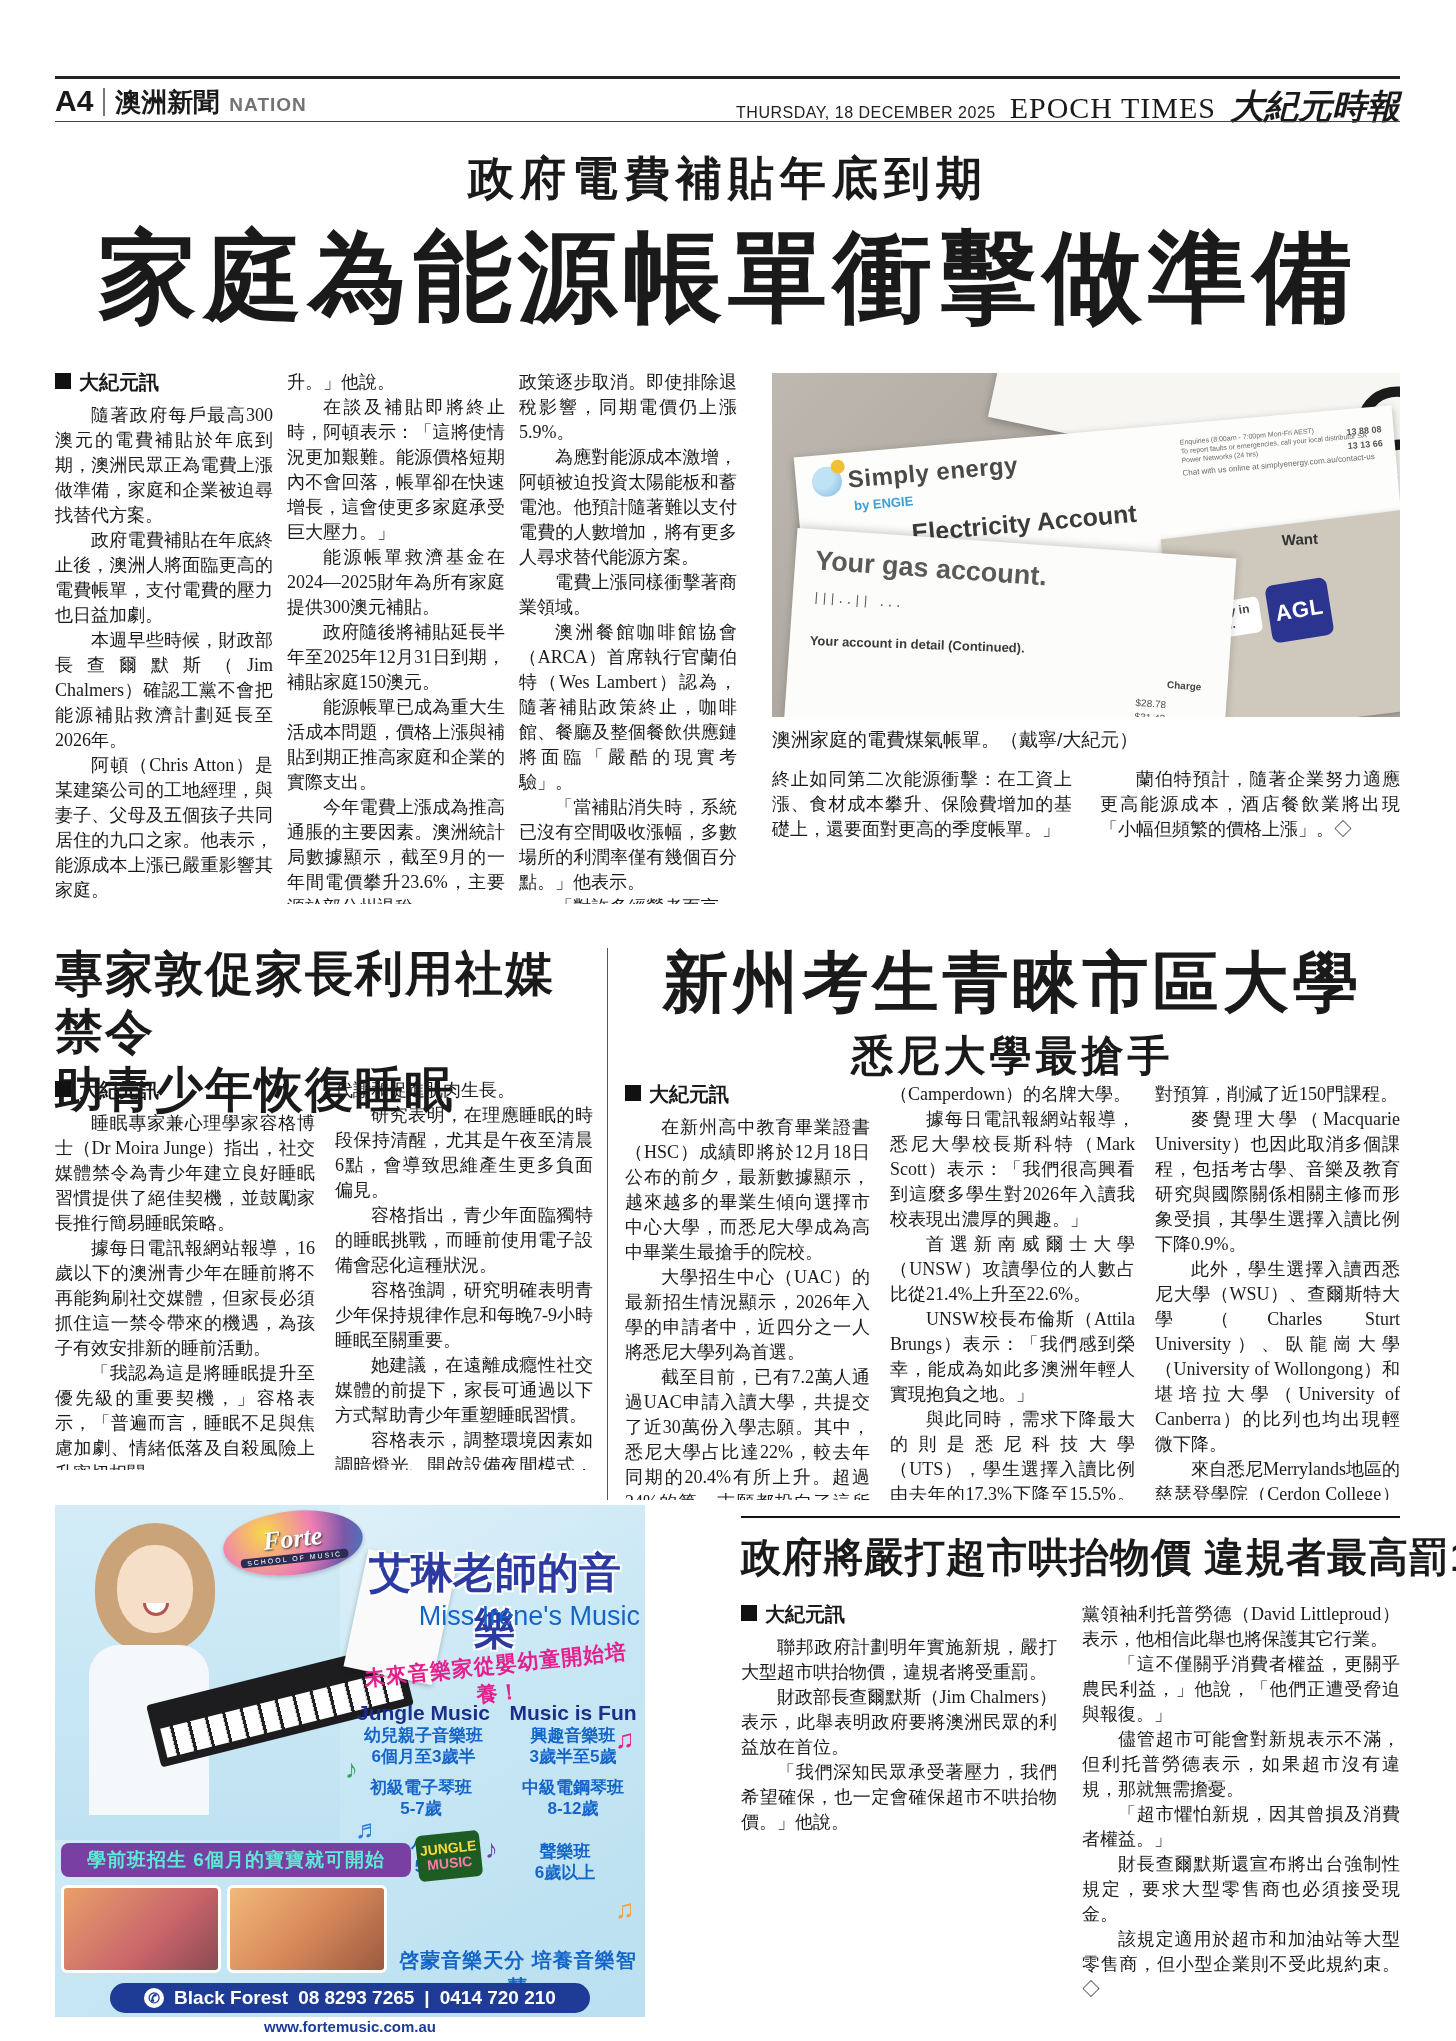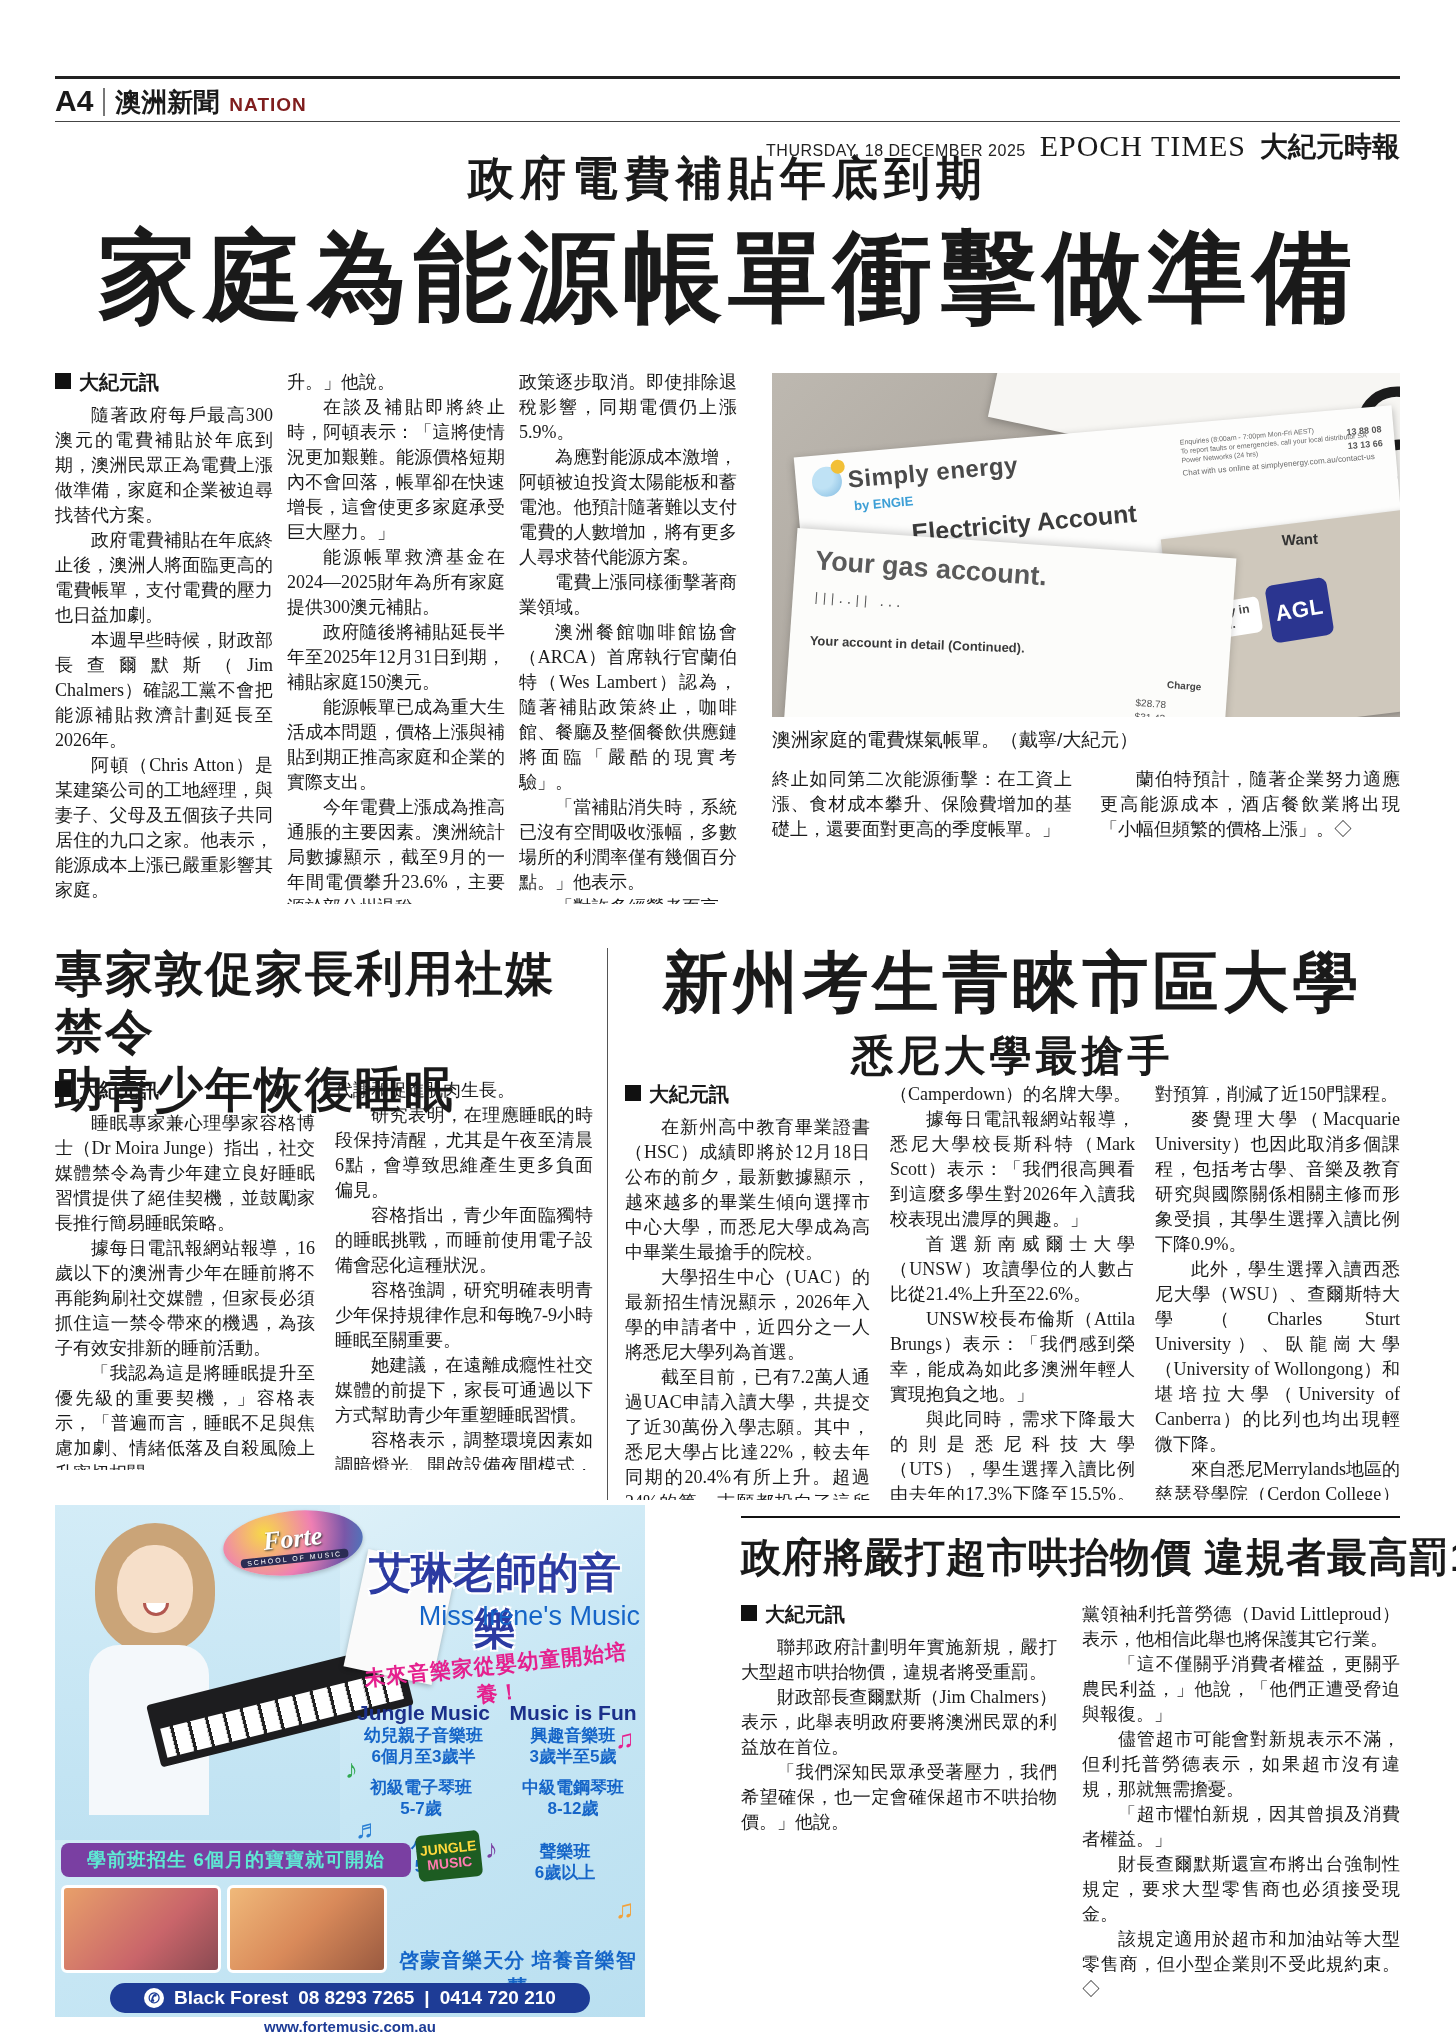--- a/index.html
+++ b/index.html
@@ -8,25 +8,25 @@
   .sans{font-family:"Liberation Sans", sans-serif;}
   .abs{position:absolute;}
 
   
   .hdr-rule-top{left:55px;right:56px;top:76px;height:3px;background:#222;}
   .hdr-rule-bot{left:55px;right:56px;top:121px;height:1px;background:#444;}
   .hdr-left{left:55px;top:84px;display:flex;align-items:baseline;gap:10px;}
   .hdr-a4{font-family:"Liberation Sans",sans-serif;font-size:30px;font-weight:900;}
   .hdr-sep{width:2px;height:28px;background:#777;align-self:center;}
   .hdr-section{font-size:26px;font-weight:700;}
-  .hdr-nation{font-family:"Liberation Sans",sans-serif;font-size:19px;font-weight:700;color:#7f1d1d;letter-spacing:1px;}
+  .hdr-nation{font-family:"Liberation Sans",sans-serif;font-size:19px;font-weight:700;color:#737373;letter-spacing:1px;}
   .hdr-right{right:56px;top:84px;display:flex;align-items:baseline;gap:14px;}
   .hdr-date{font-family:"Liberation Sans",sans-serif;font-size:16px;color:#222;letter-spacing:.5px;}
   .hdr-epoch{font-size:30px;letter-spacing:1px;font-weight:500;}
-  .hdr-masthead{font-size:28px;font-weight:900;margin-top:44px;}
+  .hdr-masthead{font-size:34px;font-weight:900;font-style:italic;}
 
   
   .s1-kicker{left:0;right:0;top:148px;text-align:center;font-family:"Liberation Sans",sans-serif;
              font-size:46px;font-weight:800;letter-spacing:6px;}
   .s1-head{left:0;right:0;top:212px;text-align:center;font-family:"Liberation Sans",sans-serif;
            font-size:99px;font-weight:900;letter-spacing:6px;white-space:nowrap;}
   .byline{font-family:"Liberation Sans",sans-serif;font-size:20px;font-weight:700;margin-bottom:8px;}
   .byline-sq{display:inline-block;width:16px;height:16px;background:#111;margin-right:8px;}
   .col{font-size:18px;line-height:25px;text-align:justify;overflow:hidden;}
   .col p{margin:0;text-indent:2em;}

